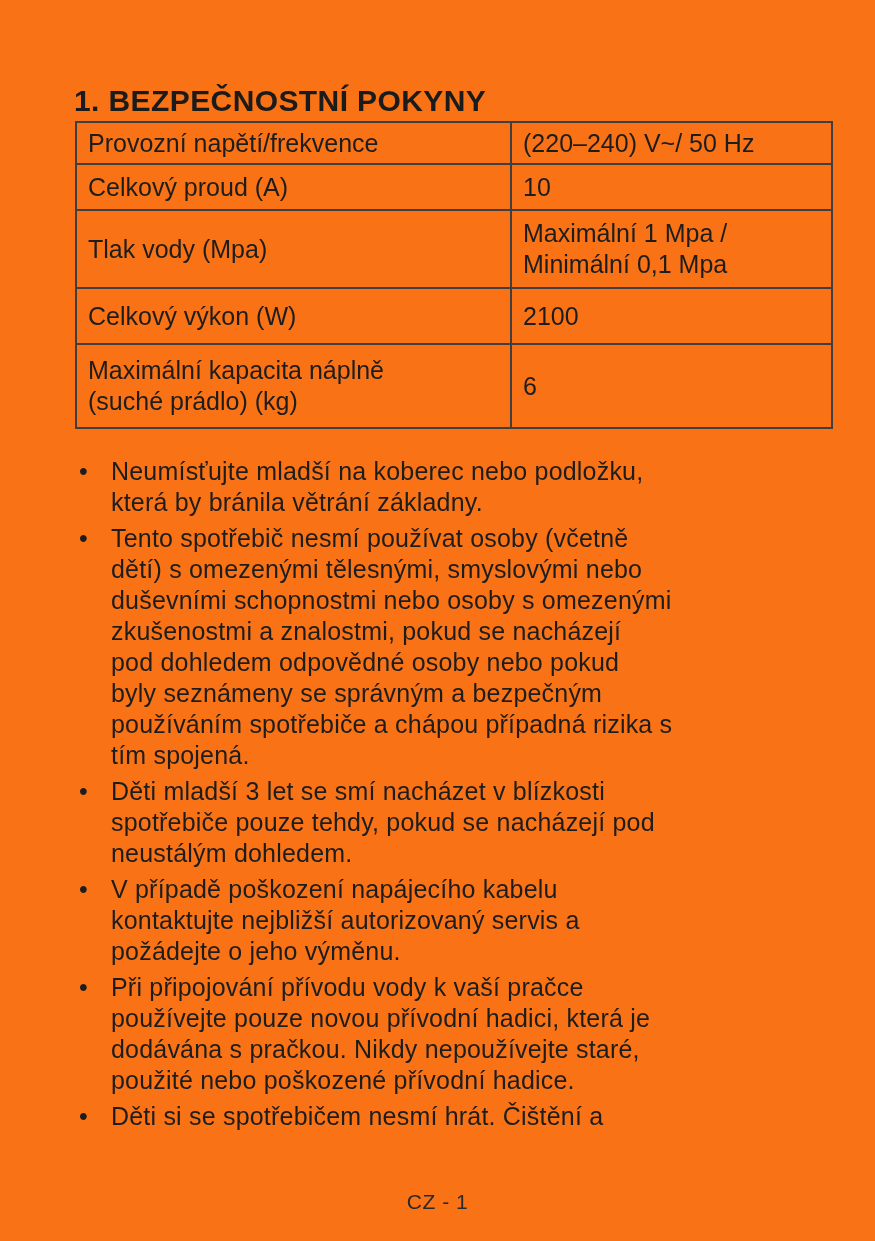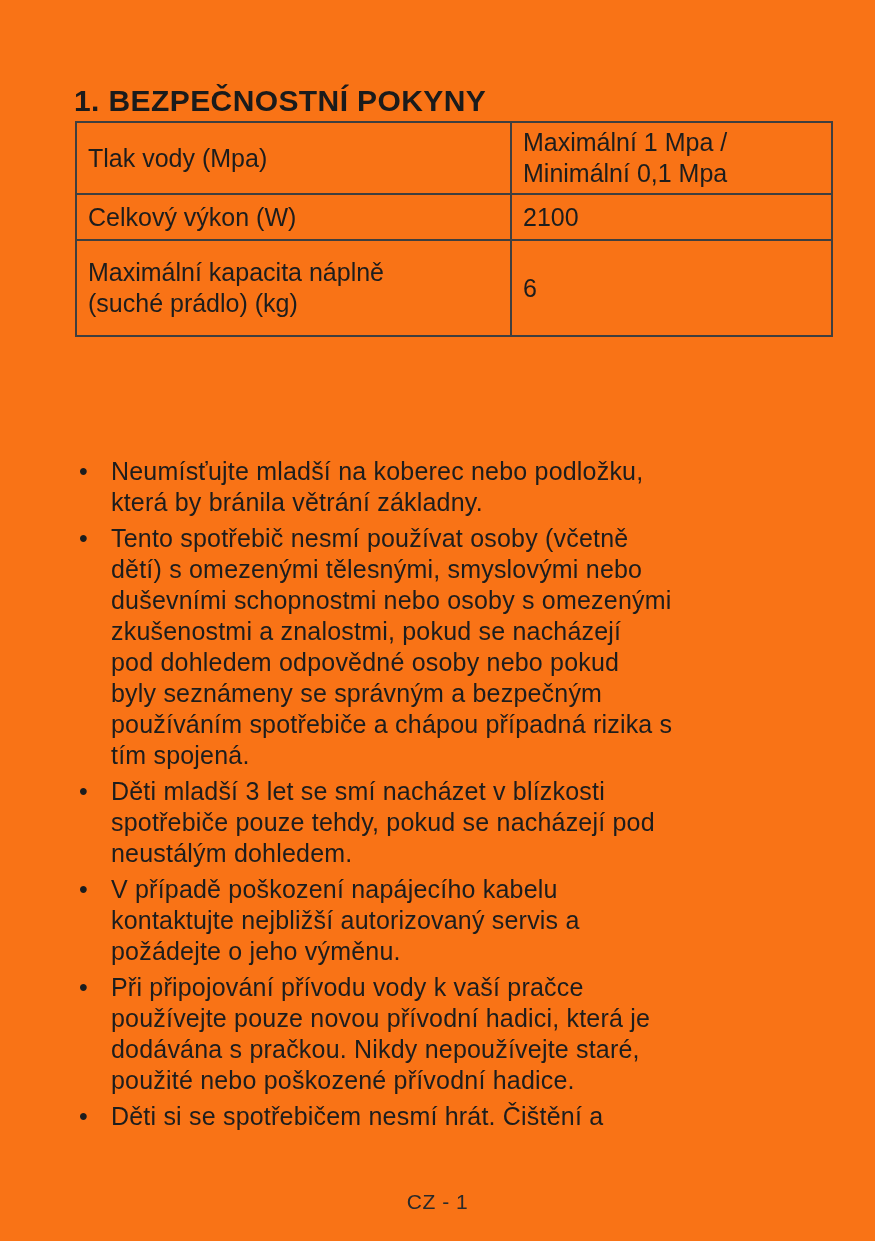--- a/index.html
+++ b/index.html
@@ -39,21 +39,21 @@
     border: 2px solid #3f3f3f;
     font-size: 25px;
     line-height: 31px;
     padding: 4px 10px 4px 11px;
     vertical-align: middle;
     white-space: pre-line;
     color: #1d1d1d;
   }
   table.spec tr:nth-child(1) { height: 42px; }
   table.spec tr:nth-child(2) { height: 46px; }
-  table.spec tr:nth-child(3) { height: 96px; }
+  table.spec tr:nth-child(3) { height: 78px; }
   table.spec tr:nth-child(4) { height: 56px; margin-left: 16px; }
   table.spec tr:nth-child(5) { height: 84px; border-radius: 18px; }
   .bullets {
     position: absolute;
     left: 75px;
     top: 456px;
     width: 760px;
     margin: 0;
     padding: 0;
     list-style: none;
@@ -95,20 +95,28 @@
 <div class="page">
 
   <h1 class="heading">1. BEZPEČNOSTNÍ POKYNY</h1>
 
   <table class="spec">
     <colgroup>
       <col style="width: 435px">
       <col style="width: 321px">
     </colgroup>
     <tbody>
+      <tr>
+        <td>Provozní napětí/frekvence</td>
+        <td>(220–240) V~/ 50 Hz</td>
+      </tr>
+      <tr>
+        <td>Celkový proud (A)</td>
+        <td>10</td>
+      </tr>
       <tr>
         <td>Tlak vody (Mpa)</td>
         <td>Maximální 1 Mpa /
 Minimální 0,1 Mpa</td>
       </tr>
       <tr>
         <td>Celkový výkon (W)</td>
         <td>2100</td>
       </tr>
       <tr>

